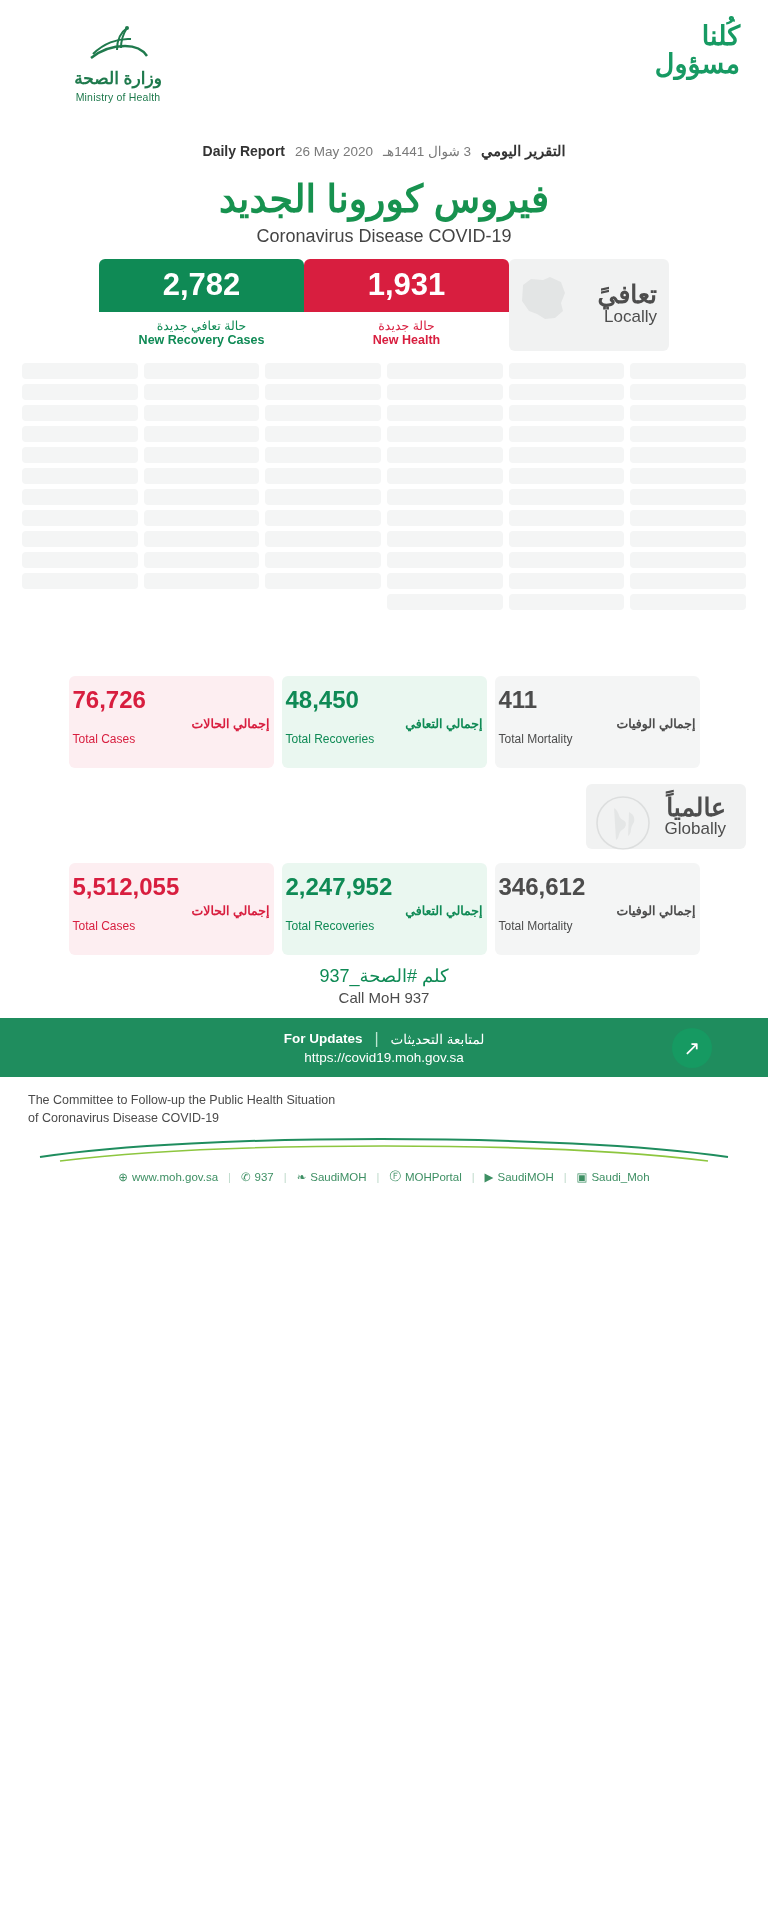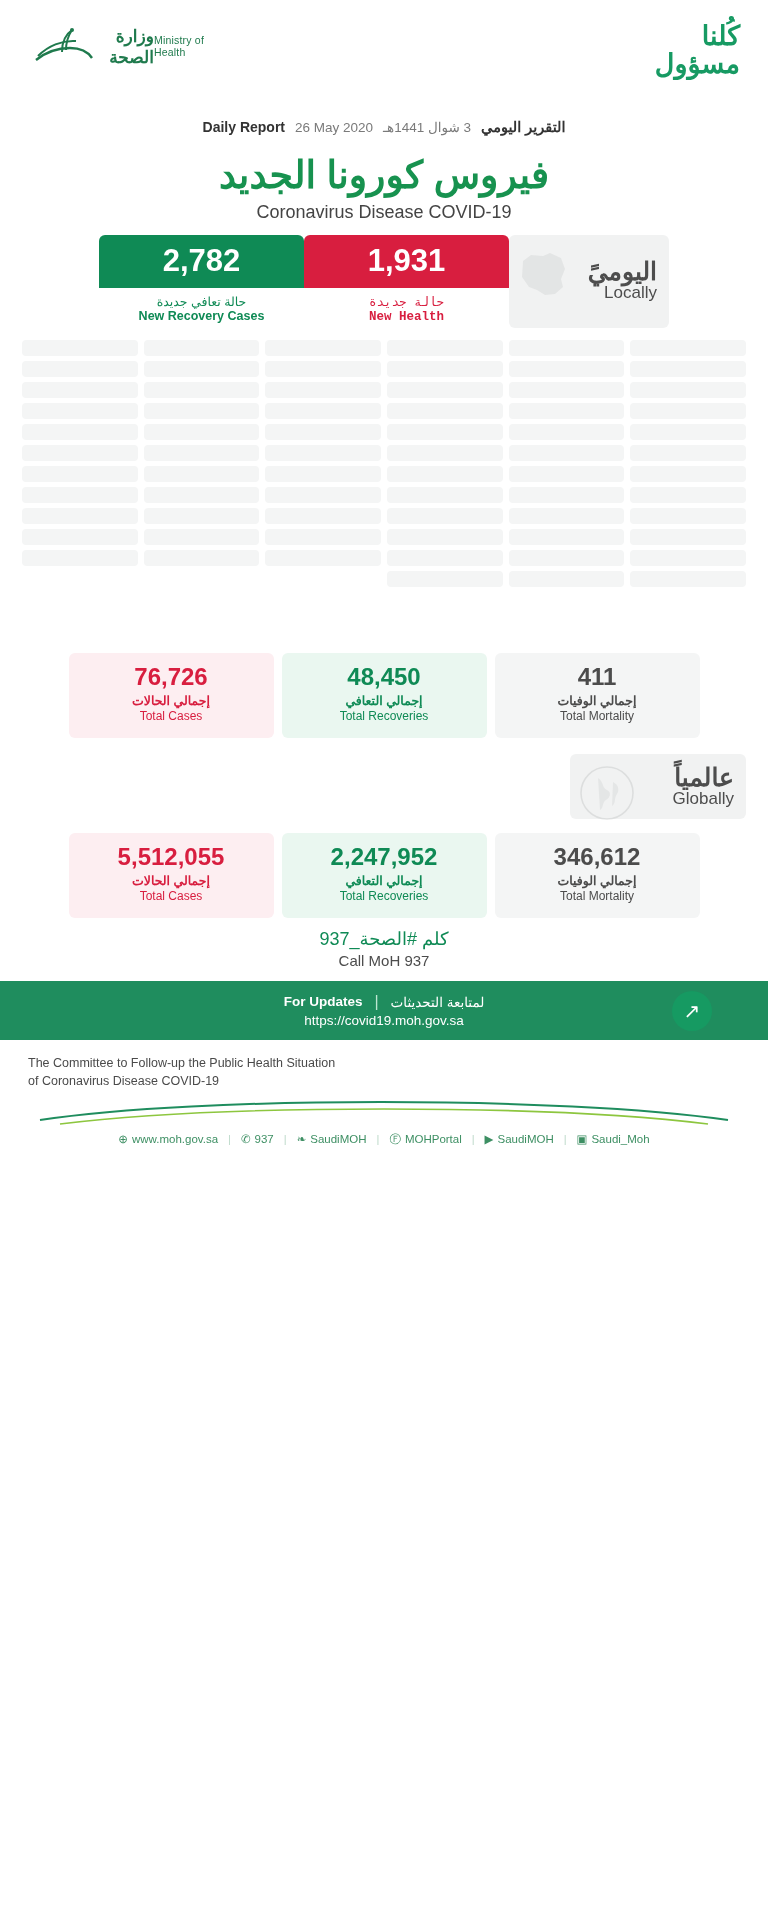--- a/index.html
+++ b/index.html
@@ -10,21 +10,21 @@
   }
   body { width: 768px; }
 
   .page { width: 768px; position: relative; background: #fff; padding-bottom: 0; }
 
   
   .top-header {
     display: flex; justify-content: space-between; align-items: flex-start;
     padding: 22px 28px 6px 28px;
   }
-  .moh-logo { display: flex; align-items: center; width: 180px; }
+  .moh-logo { display: flex; flex-direction: column; align-items: center; width: 180px; }
   .moh-logo .palm { height: 42px; display: flex; align-items: flex-end; justify-content: center; }
   .moh-logo .ar { color: #1f7a4d; font-size: 17px; font-weight: bold; margin-top: 4px; direction: rtl; }
   .moh-logo .en { color: #1f7a4d; font-size: 10.5px; margin-top: 2px; letter-spacing: .2px; }
 
   .kullona { width: 170px; text-align: right; }
   .kullona .k-ar { color: #179a63; font-size: 27px; font-weight: bold; line-height: 1.05; direction: rtl; }
 
   
   .daily-row {
     display: flex; align-items: baseline; justify-content: center;
@@ -48,21 +48,21 @@
   .strip { display: flex; justify-content: center; padding: 0 22px; align-items: stretch; }
   .stat-box { width: 205px; border-radius: 6px; overflow: hidden; }
   .stat-box .num {
     font-size: 31px; font-weight: bold; color: #fff; text-align: center; padding: 8px 0 9px;
   }
   .stat-box .lbl-ar { font-size: 12.5px; text-align: center; direction: rtl; padding-top: 6px; }
   .stat-box .lbl-en { font-size: 12.5px; text-align: center; padding-bottom: 4px; font-weight: bold; }
   .recovery .num { background: #0f8a55; }
   .recovery .lbl-ar, .recovery .lbl-en { color: #0f8a55; }
   .cases .num { background: #d81e3f; }
-  .cases .lbl-ar, .cases .lbl-en { color: #d81e3f; font-family: Liberation Mono, monospace; }
+  .cases .lbl-ar, .cases .lbl-en { color: #d81e3f; }
 
   .scope-box {
     width: 160px; background: #f1f2f2; border-radius: 6px; position: relative;
     display: flex; flex-direction: column; justify-content: center; align-items: flex-end;
     padding: 6px 12px 8px 10px;
   }
   .scope-box .s-ar { font-size: 25px; font-weight: bold; color: #4d4d4d; direction: rtl; line-height: 1.05; }
   .scope-box .s-en { font-size: 17px; color: #4d4d4d; line-height: 1.1; }
   .scope-box .map { position: absolute; left: 8px; top: 14px; opacity: .55; }
 
@@ -75,38 +75,38 @@
     padding: 6px 2px 6px; text-align: center;
   }
   .city-cell .c-ar { font-size: 11.5px; color: #4a4a4a; direction: rtl; font-weight: bold; line-height: 1.15; }
   .city-cell .c-en { font-size: 10px; color: #7b7b7b; line-height: 1.2; margin-top: 1px; }
   .city-cell .c-num { font-size: 15px; color: #333; font-weight: bold; margin-top: 4px; }
   .city-cell.empty { background: transparent; }
 
   
   .totals { display: flex; justify-content: center; gap: 8px; padding: 14px 22px 0; }
   .total-box {
-    width: 205px; border-radius: 6px; padding: 10px 4px 15px; text-align: center;
+    width: 205px; border-radius: 6px; padding: 10px 4px 22px; 
   }
   .total-box .t-num { font-size: 24px; font-weight: bold; }
   .total-box .t-ar { font-size: 12.5px; direction: rtl; margin-top: 2px; font-weight: bold; }
   .total-box .t-en { font-size: 12px; margin-top: 1px; }
   .tb-mortality { background: #f4f5f5; }
   .tb-mortality .t-num, .tb-mortality .t-ar, .tb-mortality .t-en { color: #4c4c4c; }
   .tb-recover { background: #eaf7f0; }
   .tb-recover .t-num, .tb-recover .t-ar, .tb-recover .t-en { color: #0f8a55; }
   .tb-cases { background: #fdeef1; }
   .tb-cases .t-num, .tb-cases .t-ar, .tb-cases .t-en { color: #d81e3f; }
 
   
   .global-row { display: flex; justify-content: flex-end; padding: 16px 22px 0; }
   .global-box {
-    width: 176px; background: #f1f2f2; border-radius: 6px; position: relative;
+    width: 160px; background: #f1f2f2; border-radius: 6px; position: relative;
     display: flex; flex-direction: column; justify-content: center; align-items: flex-end;
-    padding: 10px 12px 10px 10px;
+    padding: 10px 20px 10px 10px;
   }
   .global-box .g-ar { font-size: 25px; font-weight: bold; color: #4d4d4d; direction: rtl; line-height: 1.05; }
   .global-box .g-en { font-size: 17px; color: #4d4d4d; line-height: 1.1; }
   .global-box .globe { position: absolute; left: 8px; top: 10px; opacity: .5; }
 
   
   .callmoh { text-align: center; padding: 10px 0 12px; }
   .callmoh .cm-ar { font-size: 18px; font-weight: normal; color: #0f8a55; direction: rtl; }
   .callmoh .cm-en { font-size: 15px; color: #4c4c4c; margin-top: 2px; }
 
@@ -187,21 +187,21 @@
       <div class="num">1,931</div>
       <div class="lbl-ar">حالة جديدة</div>
       <div class="lbl-en">New Health</div>
     </div>
     <div class="scope-box">
       <span class="map">
         <svg width="54" height="52" viewBox="0 0 54 52">
           <path d="M6 12 L14 6 L26 7 L33 4 L44 9 L48 20 L44 30 L46 38 L38 45 L28 46 L20 41 L12 38 L5 28 Z" fill="#d9dbdb"></path>
         </svg>
       </span>
-      <div class="s-ar">اليوميً</div>
+      <div class="s-ar">تعافيً</div>
       <div class="s-en">Locally</div>
     </div>
   </div>
 
   <div class="city-wrap">
     <div class="city-grid" id="city-grid">
         <div class="city-col">
           <div class="city-cell">
             <div class="c-ar"></div>
             <div class="c-en"></div>

